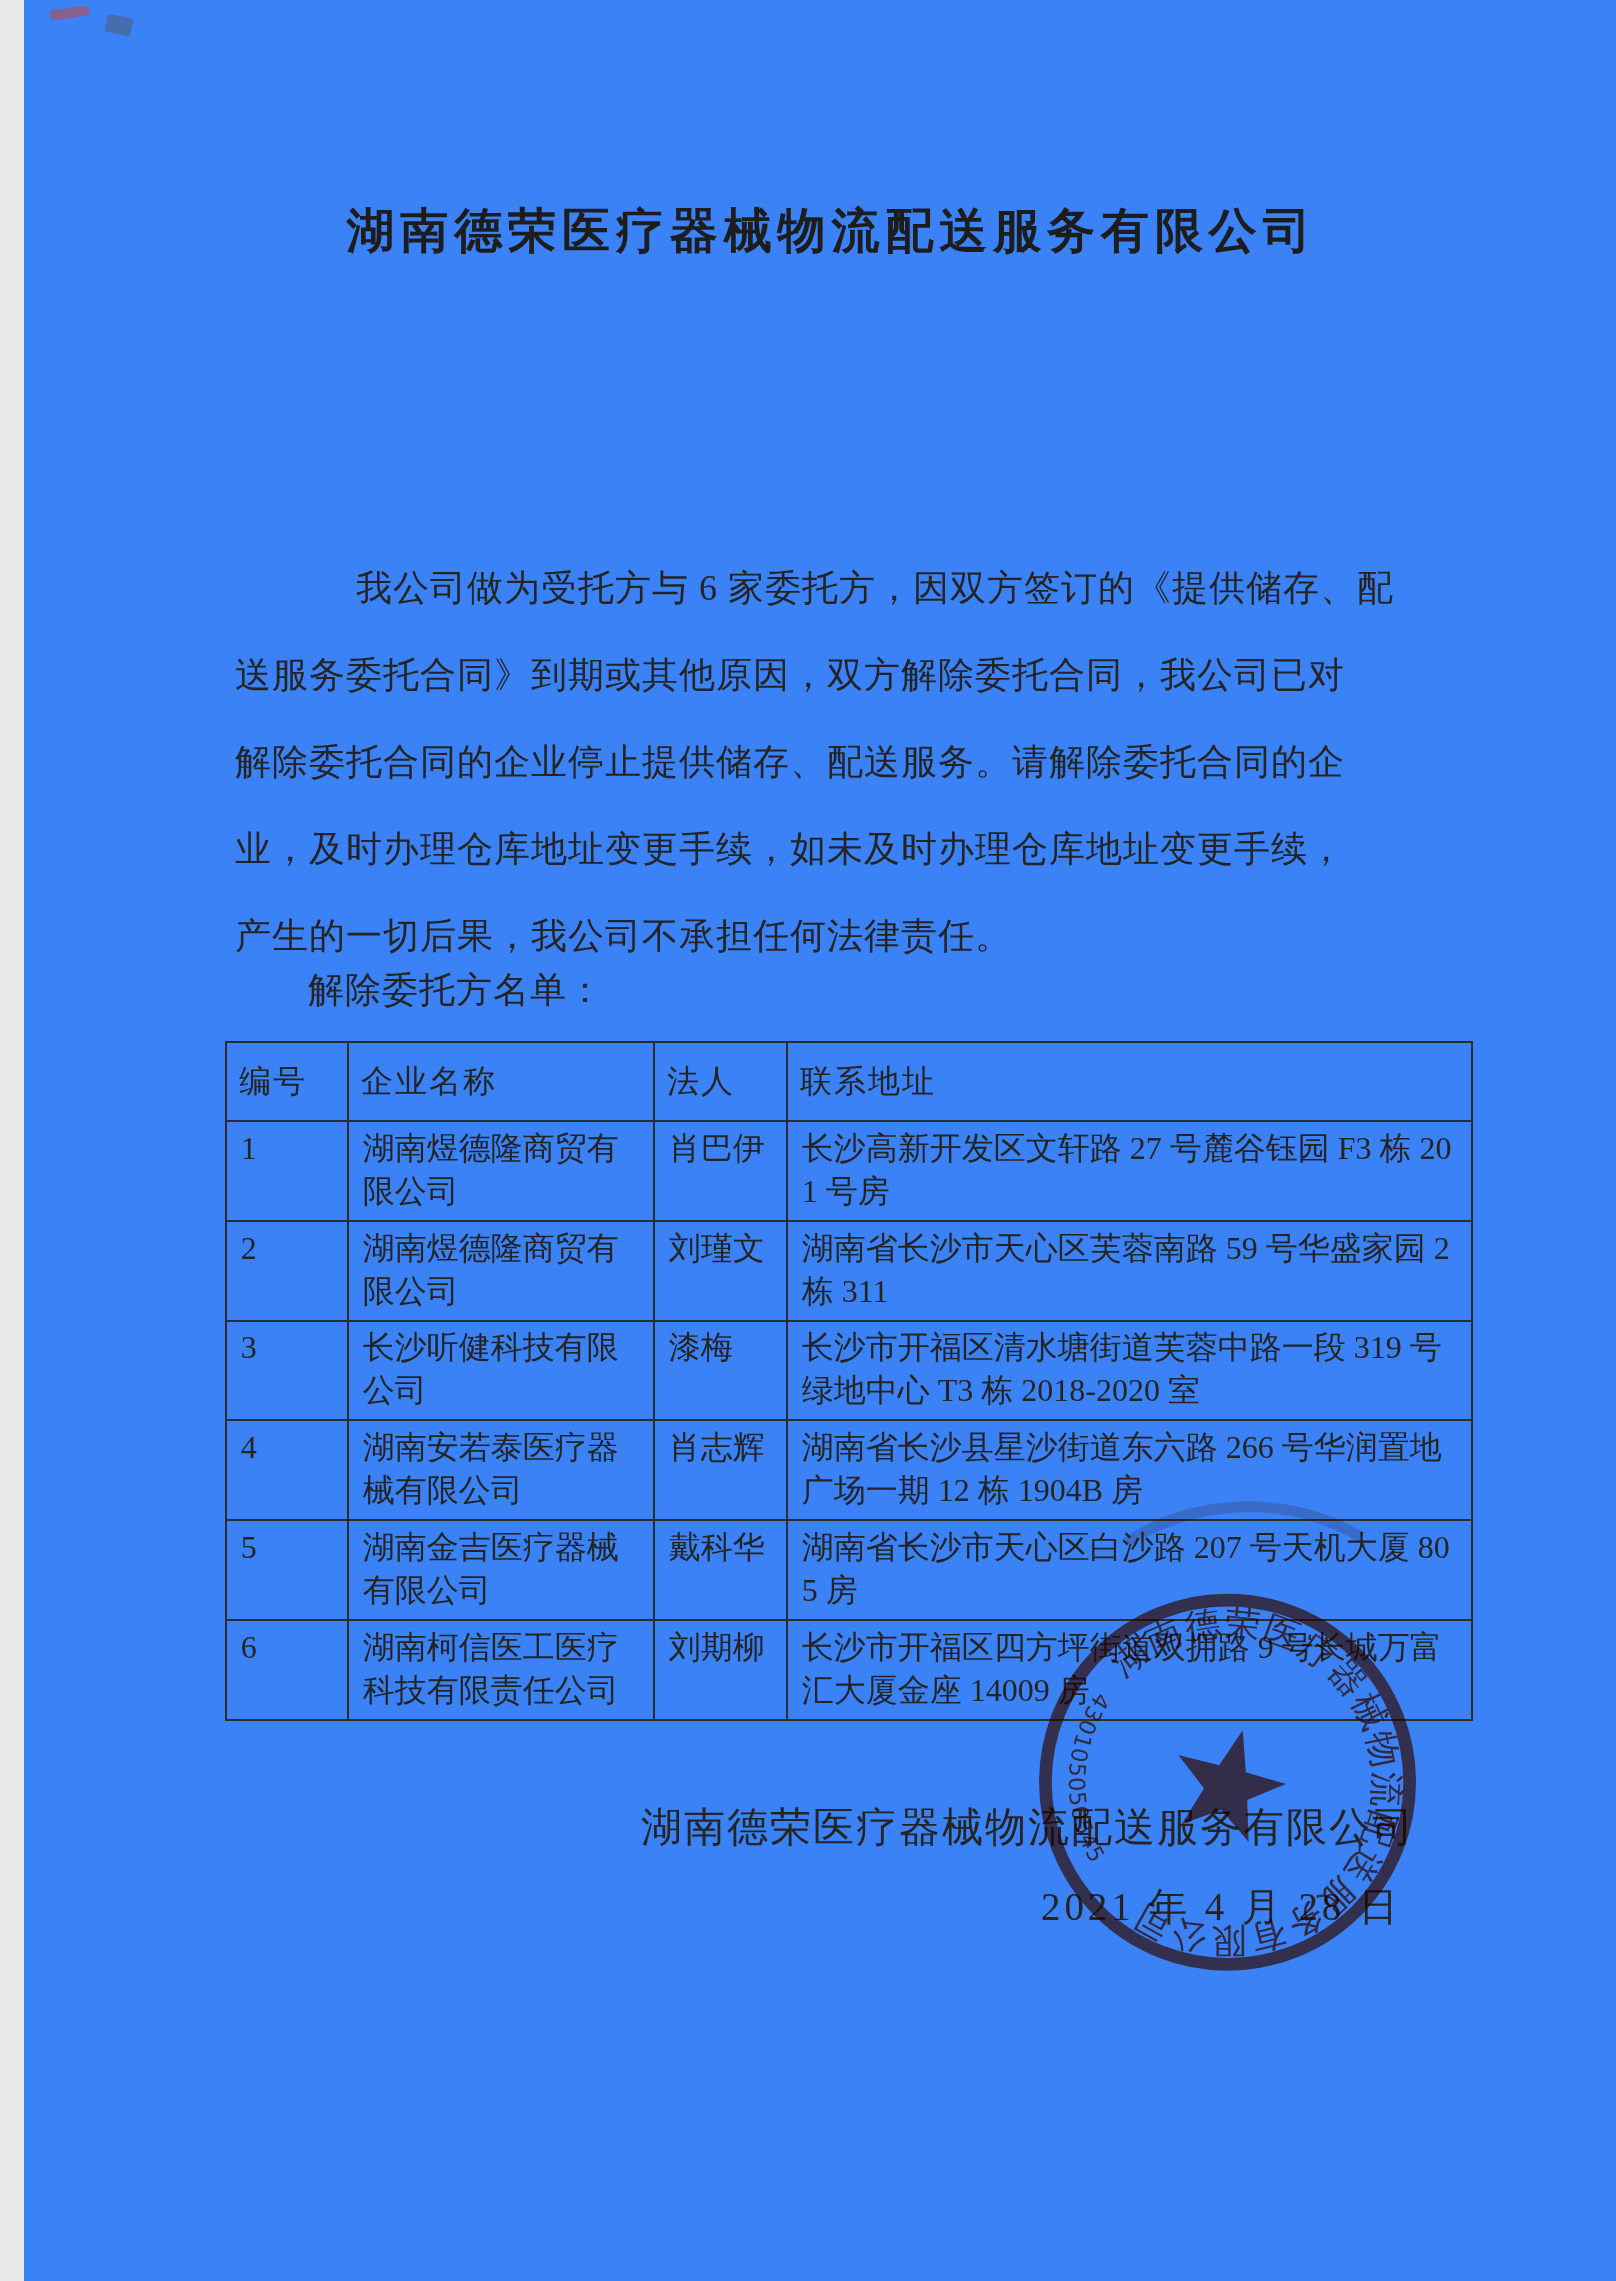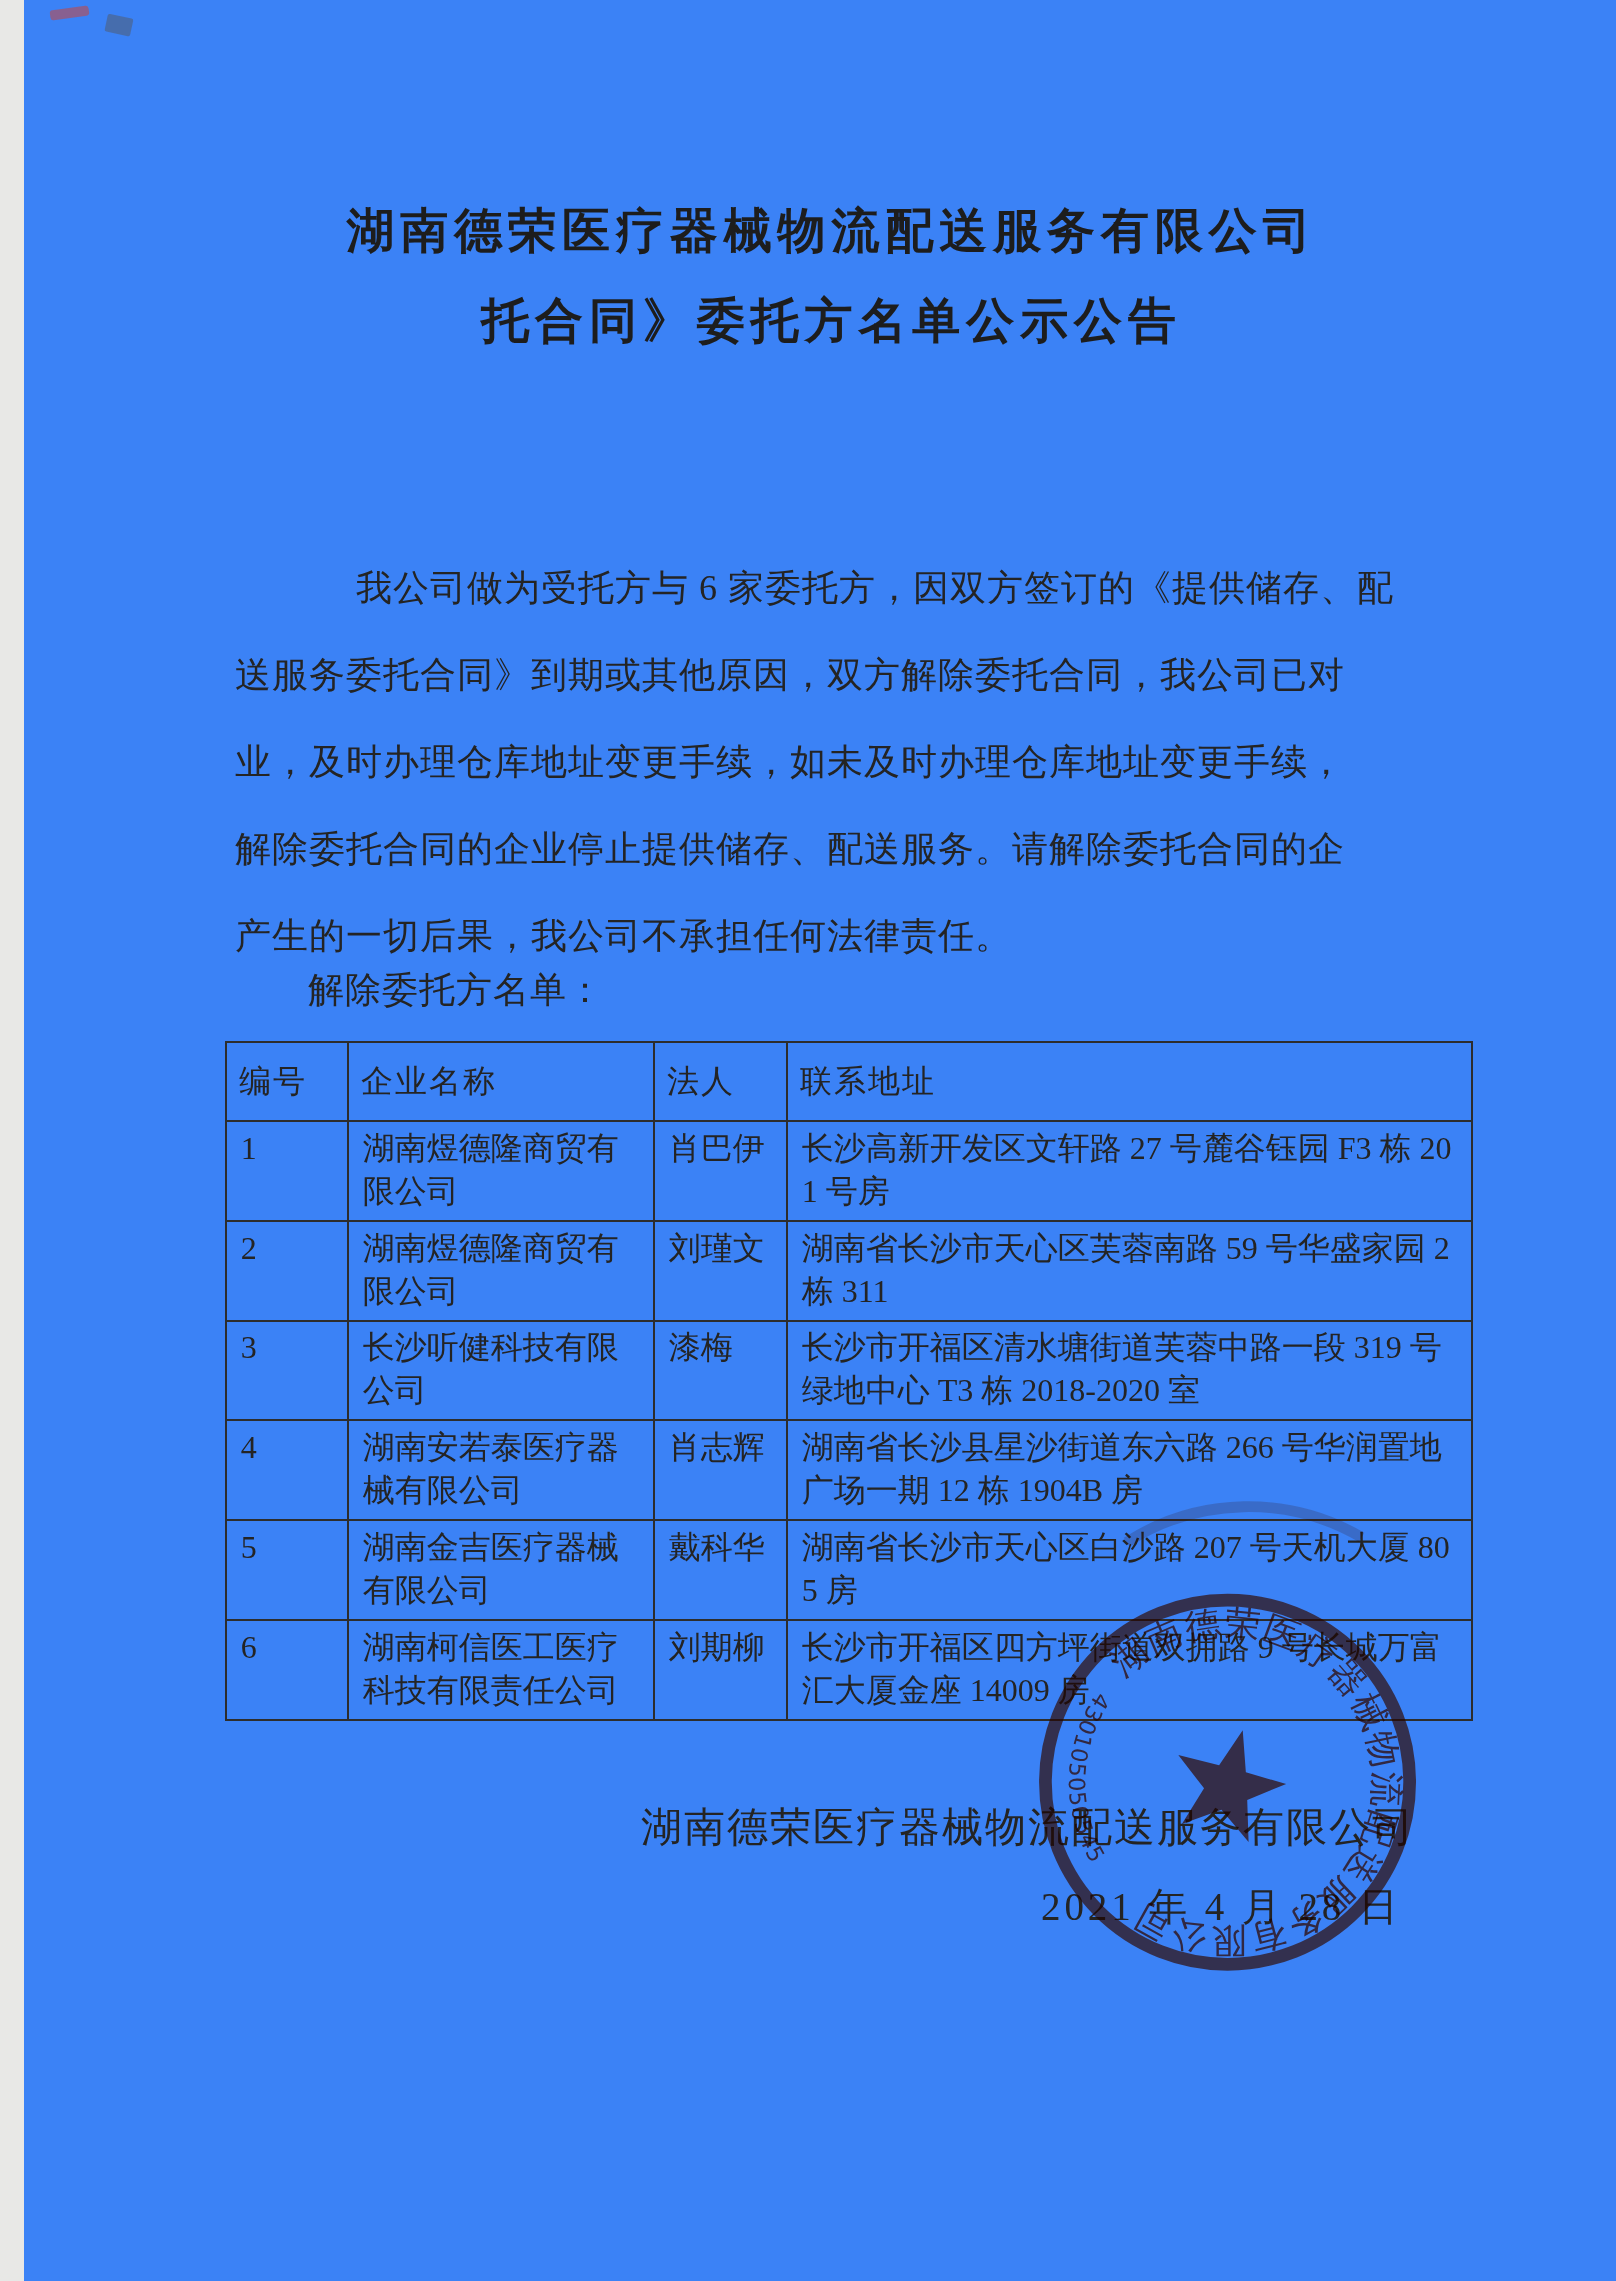--- a/index.html
+++ b/index.html
@@ -70,28 +70,27 @@
 </head>
 <body>
 
 <div class="page">
 
   <div class="artifact-red"></div>
   <div class="artifact-dark"></div>
 
   <div class="title-block">
     <div>湖南德荣医疗器械物流配送服务有限公司</div>
-    <div>托合同》委托方名单公示公告</div>
   </div>
 
   <div class="body-block">
     <div class="body-line indent">我公司做为受托方与 6 家委托方，因双方签订的《提供储存、配</div>
     <div class="body-line">送服务委托合同》到期或其他原因，双方解除委托合同，我公司已对</div>
+    <div class="body-line">解除委托合同的企业停止提供储存、配送服务。请解除委托合同的企</div>
     <div class="body-line">业，及时办理仓库地址变更手续，如未及时办理仓库地址变更手续，</div>
-    <div class="body-line">解除委托合同的企业停止提供储存、配送服务。请解除委托合同的企</div>
     <div class="body-line">产生的一切后果，我公司不承担任何法律责任。</div>
   </div>
 
   <div class="list-label">解除委托方名单：</div>
 
   <div class="table-wrap">
     <table class="roster">
       <colgroup>
         <col style="width:122px">
           <col style="width:306px">

